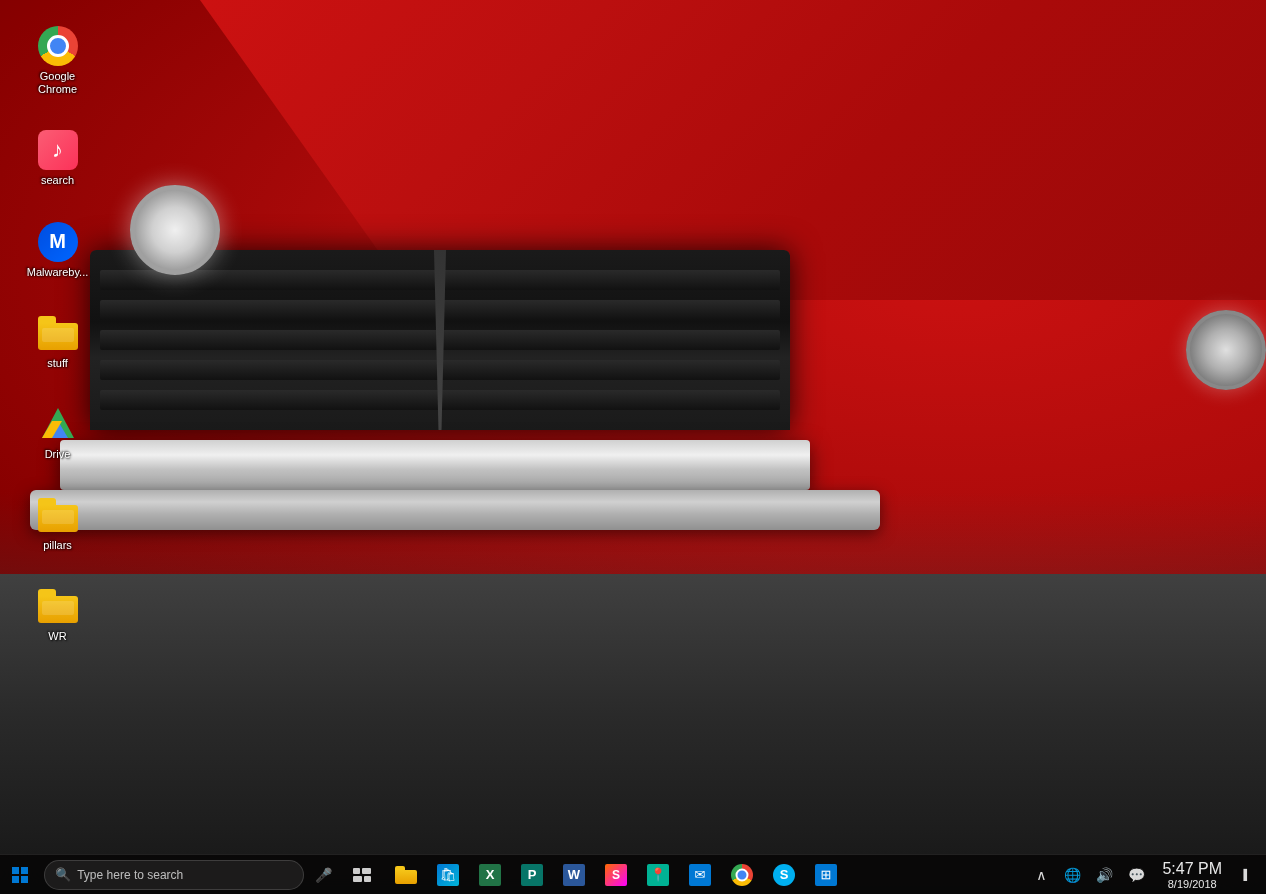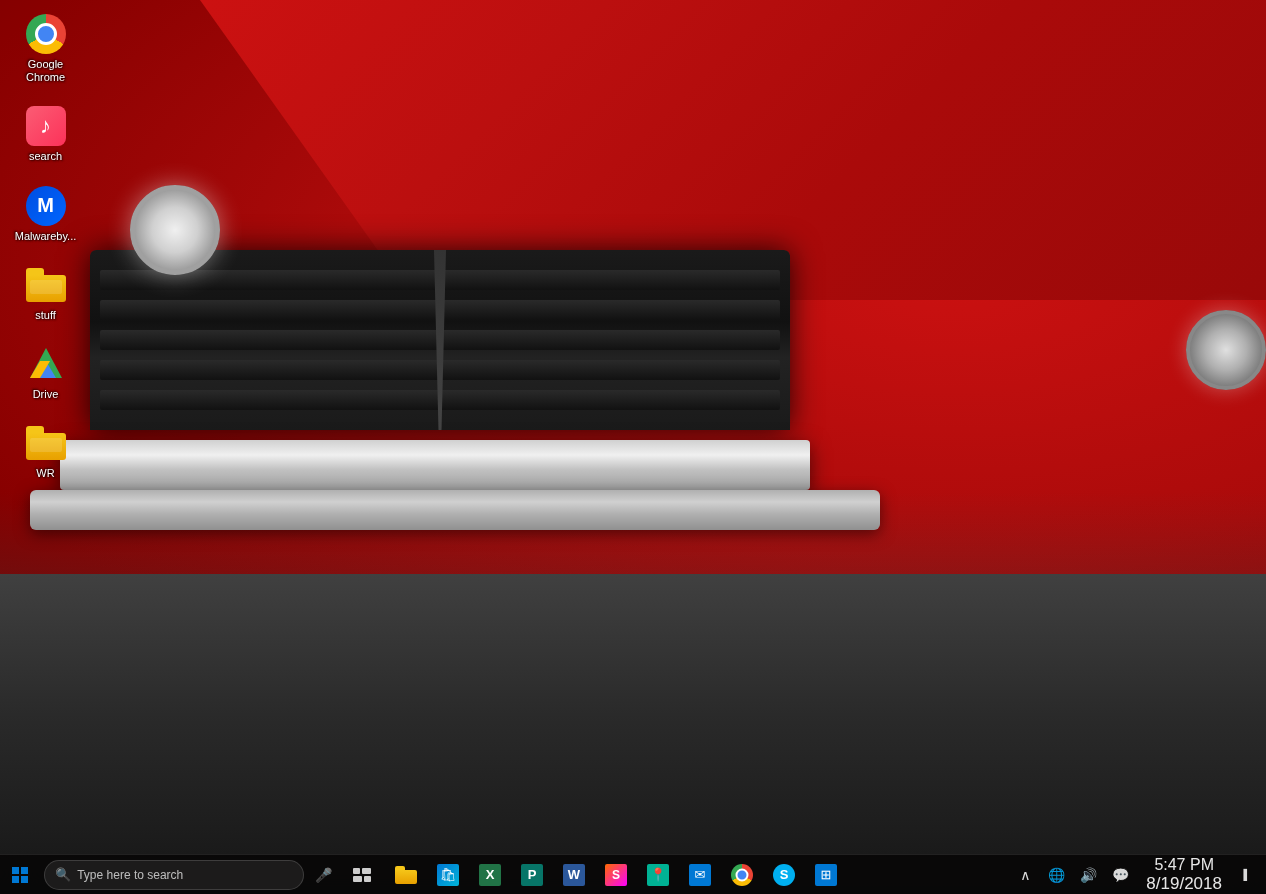--- a/index.html
+++ b/index.html
@@ -55,22 +55,22 @@
       clip-path: polygon(0 0, 100% 0, 100% 100%, 20% 100%);
     }
 
     
     .desktop-icons {
       position: absolute;
       top: 0;
       left: 0;
       display: flex;
       flex-direction: column;
-      gap: 10px;
-      padding: 8px;
+      gap: 22px;
+      padding: 20px;
     }
 
     .desktop-icon {
       display: flex;
       flex-direction: column;
       align-items: center;
       width: 75px;
       padding: 6px 4px;
       cursor: pointer;
       border-radius: 4px;
@@ -331,21 +331,21 @@
       height: 40px;
     }
 
     .tray-time {
       color: rgba(255,255,255,0.9);
       font-size: 16px;
     }
 
     .tray-date {
       color: rgba(255,255,255,0.9);
-      font-size: 17px;
+      font-size: 11px;
     }
 
     
     .taskbar-excel {
       width: 22px;
       height: 22px;
       background: #217346;
       border-radius: 2px;
       display: flex;
       align-items: center;
@@ -546,20 +546,30 @@
           <svg width="36" height="36" viewBox="0 0 36 36">
             <polygon points="18,2 34,32 2,32" fill="#34A853"></polygon>
             <polygon points="8,32 18,15 28,32" fill="#4285F4"></polygon>
             <polygon points="2,32 12,15 22,15 12,32" fill="#FBBC05"></polygon>
           </svg>
         </div>
       </div>
       <span class="icon-label">Drive</span>
     </div>
 
+    <div class="desktop-icon">
+      <div class="icon-img">
+        <div style="position:relative; width:40px; height:34px;">
+          <div style="position:absolute; top:0; left:0; width:18px; height:7px; background:#f5c518; border-radius:3px 3px 0 0;"></div>
+          <div style="position:absolute; top:7px; left:0; width:40px; height:27px; background:linear-gradient(to bottom, #f5c518, #e8a000); border-radius:0 3px 3px 3px;"></div>
+          <div style="position:absolute; top:12px; left:4px; width:32px; height:14px; background:rgba(255,255,255,0.15); border-radius:2px;"></div>
+        </div>
+      </div>
+      <span class="icon-label">pillars</span>
+    </div>
 
     <div class="desktop-icon">
       <div class="icon-img">
         <div style="position:relative; width:40px; height:34px;">
           <div style="position:absolute; top:0; left:0; width:18px; height:7px; background:#f5c518; border-radius:3px 3px 0 0;"></div>
           <div style="position:absolute; top:7px; left:0; width:40px; height:27px; background:linear-gradient(to bottom, #f5c518, #e8a000); border-radius:0 3px 3px 3px;"></div>
           <div style="position:absolute; top:12px; left:4px; width:32px; height:14px; background:rgba(255,255,255,0.15); border-radius:2px;"></div>
         </div>
       </div>
       <span class="icon-label">WR</span>

